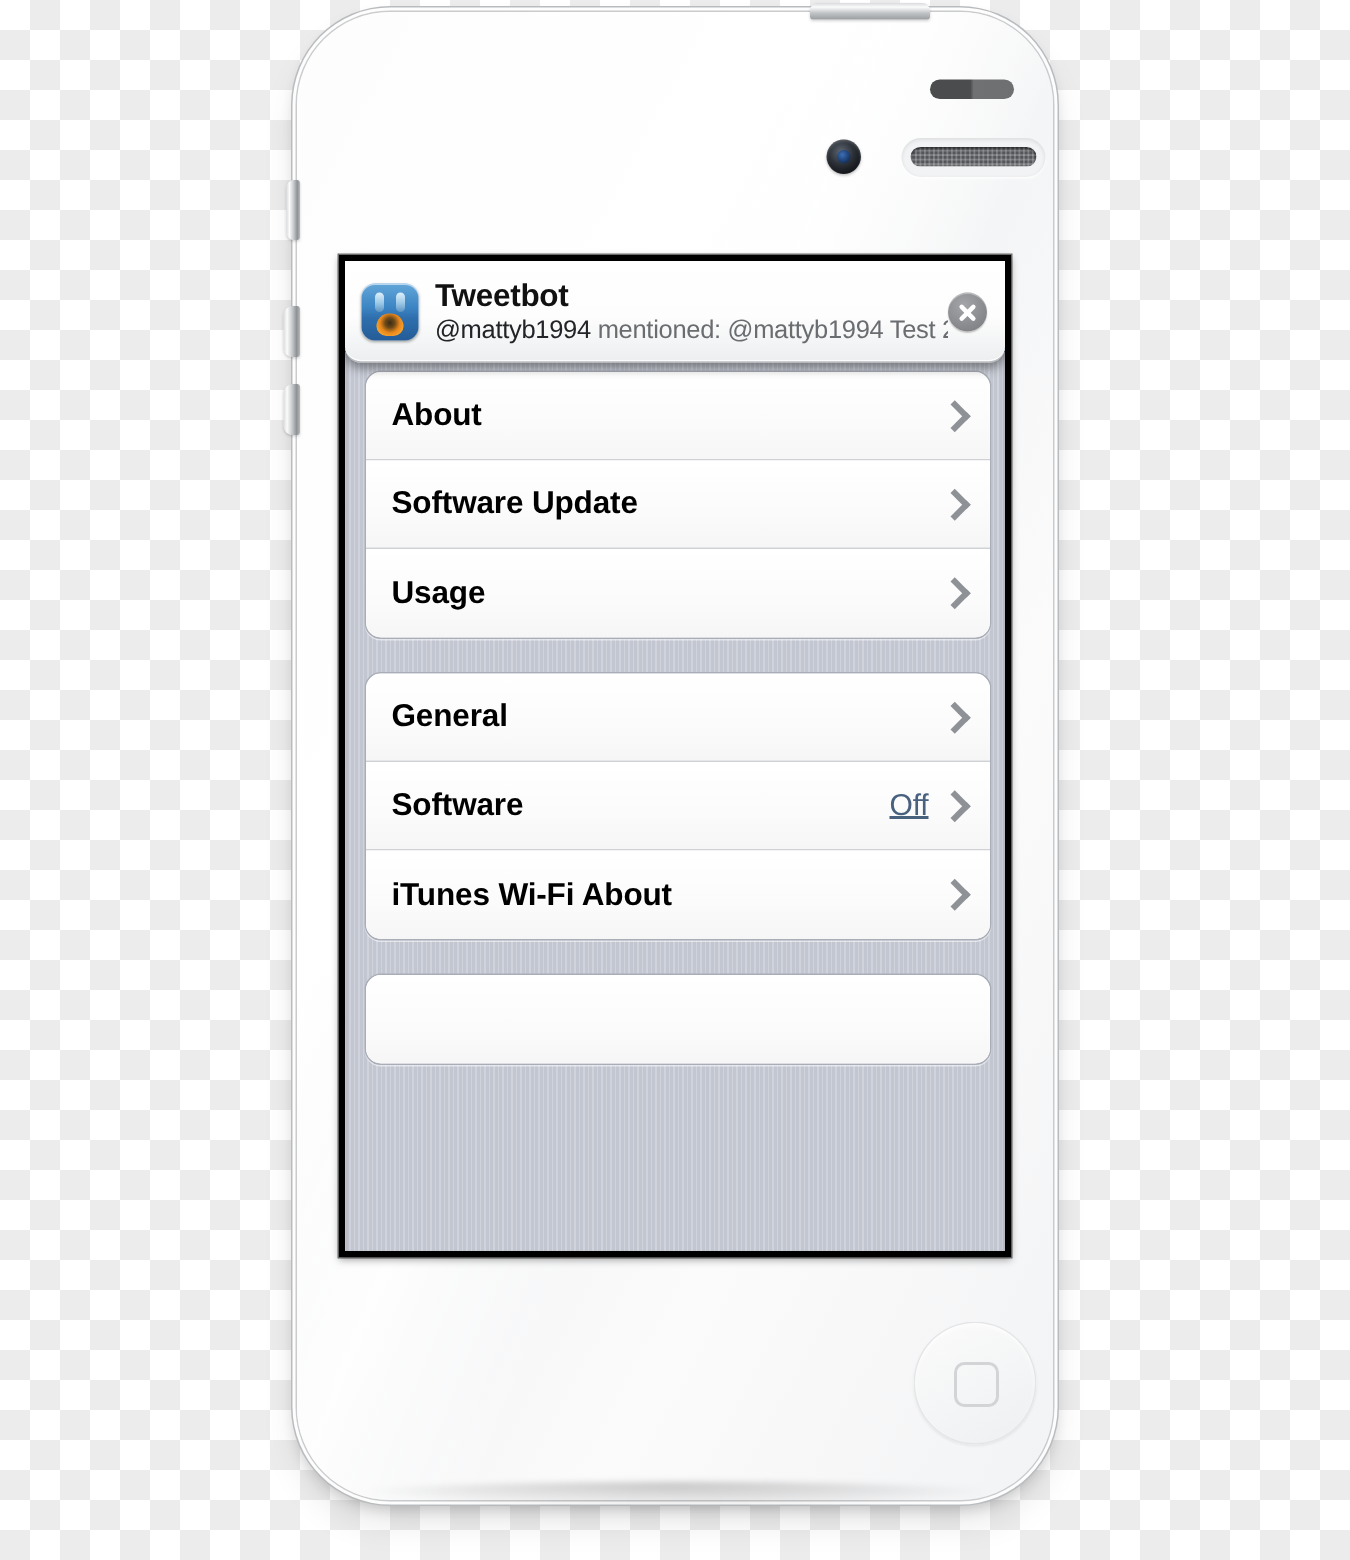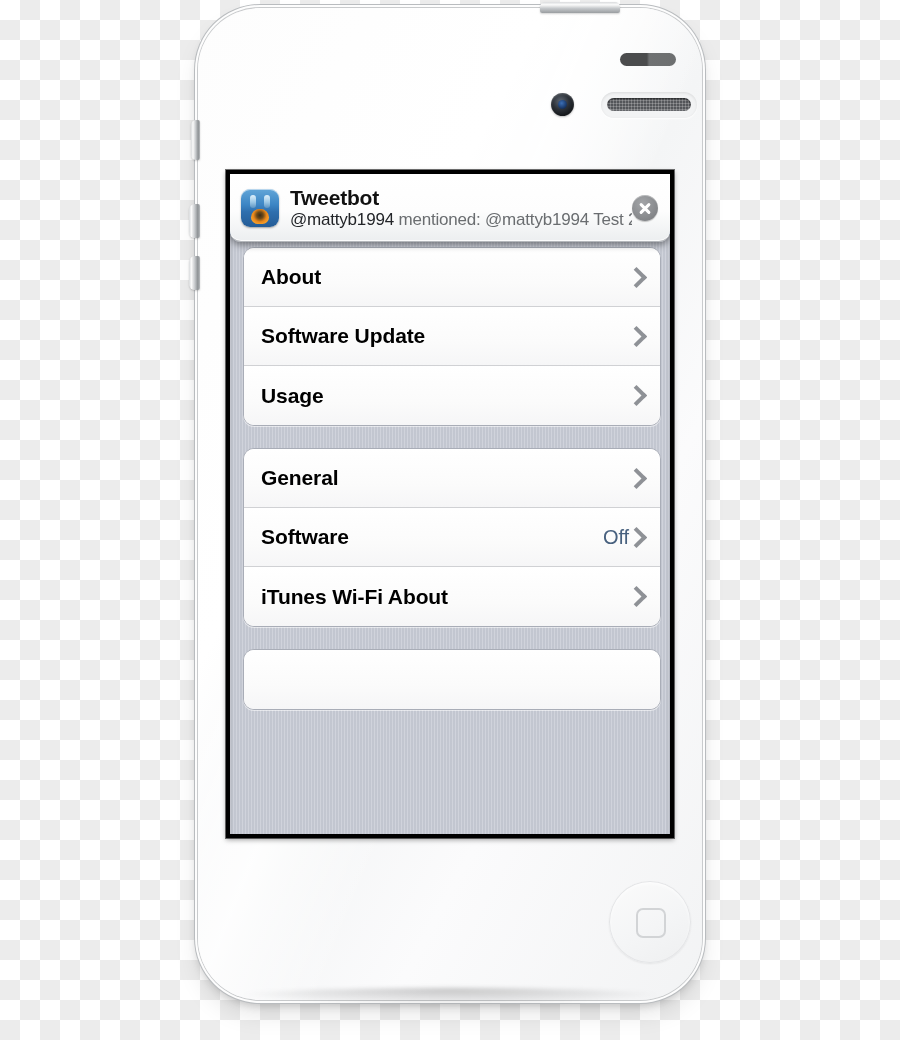--- a/index.html
+++ b/index.html
@@ -232,21 +232,23 @@
   .row-label {
     flex: 1;
     font-size: 21px;
     font-weight: bold;
     color: #000000;
     letter-spacing: -.1px;
   }
   .row-value {
     font-size: 20px;
     color: #48617f;
+    margin-right: 10px;
     letter-spacing: -.1px;
+    text-decoration: underline;
   }
   .chevron {
     width: 11px; height: 11px;
     border-top: 4px solid #8e9196;
     border-right: 4px solid #8e9196;
     transform: rotate(45deg);
     margin-right: 4px;
   }
 
   

